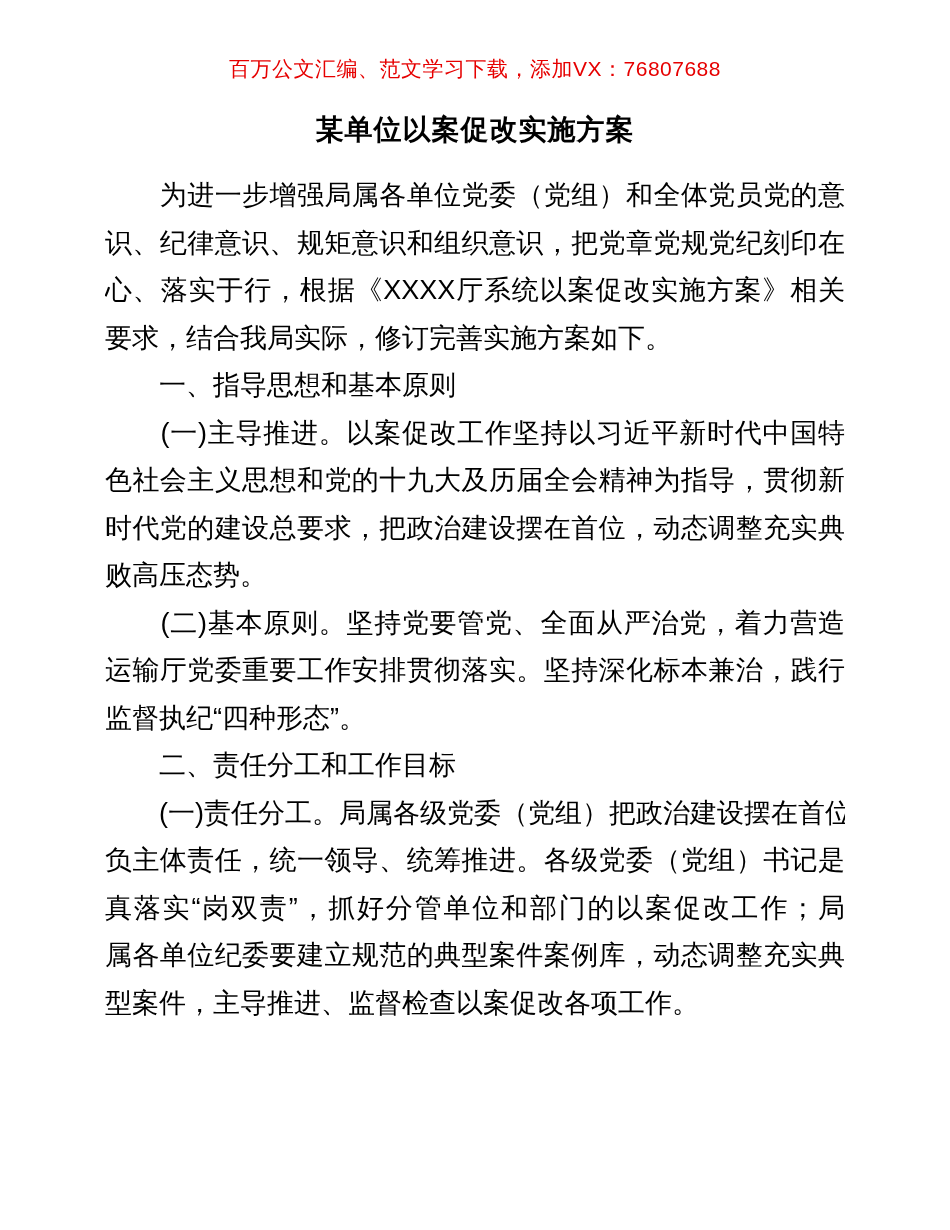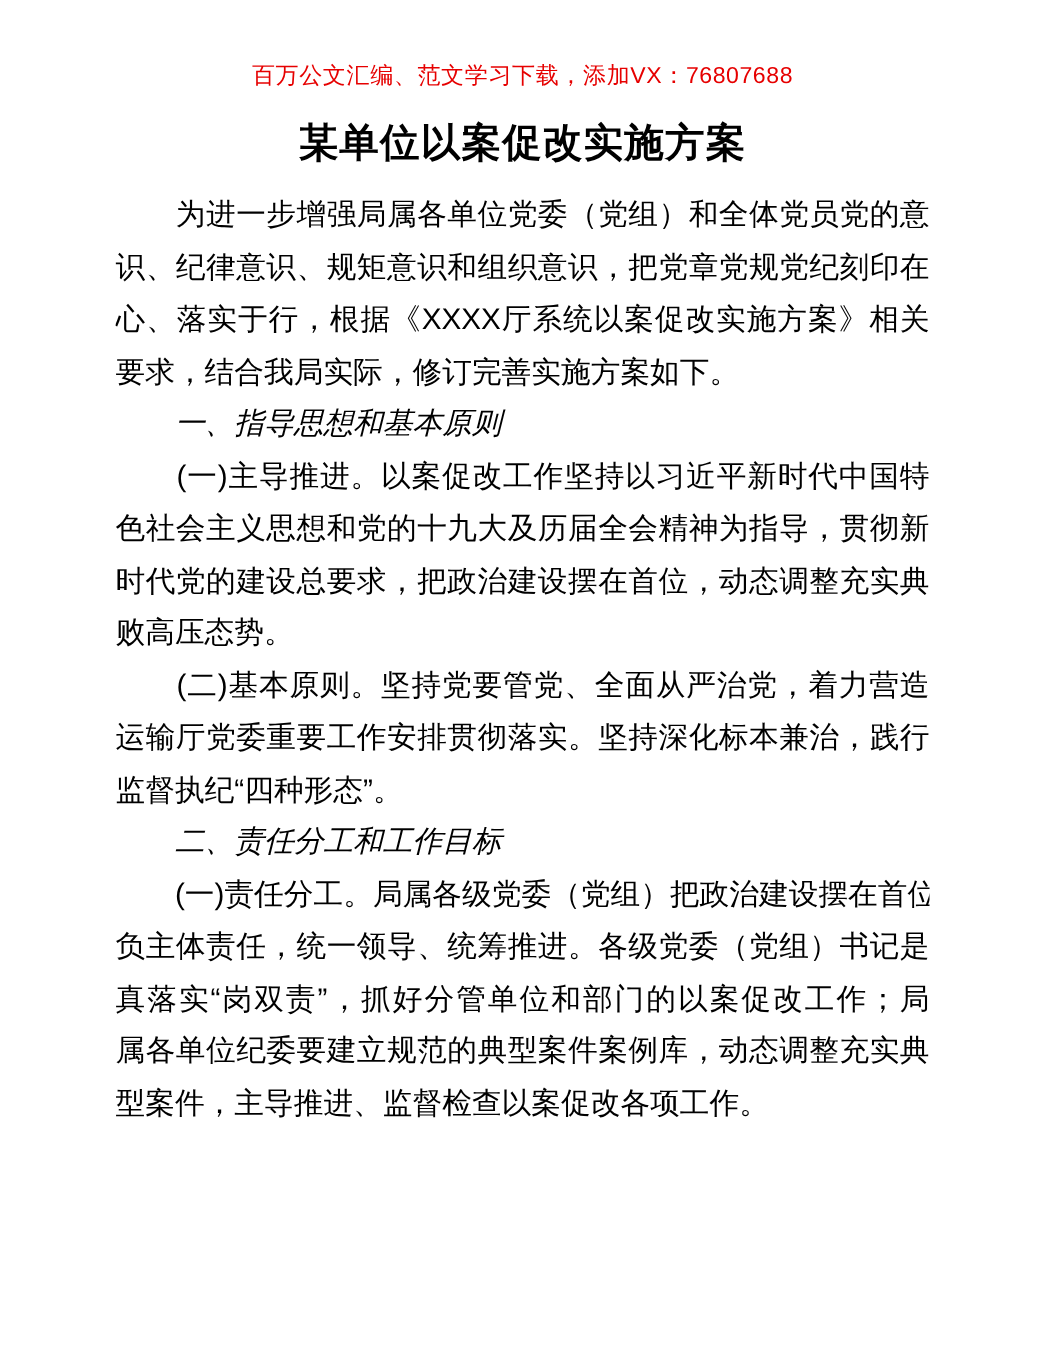--- a/index.html
+++ b/index.html
@@ -22,21 +22,21 @@
   }
   .header-notice {
     text-align: center;
     font-size: 21px;
     line-height: 26px;
     color: #e60000;
     letter-spacing: 0.5px;
   }
   .doc-title {
     text-align: center;
-    font-size: 36px;
+    font-size: 28px;
     line-height: 44px;
     font-weight: 700;
     margin-top: 26px;
     letter-spacing: 1px;
   }
   .doc-body {
     margin-top: 20px;
     font-size: 27px;
   }
   .para {
@@ -50,21 +50,20 @@
     text-align-last: justify;
     text-justify: inter-ideograph;
     overflow: hidden;
     white-space: nowrap;
   }
   .line.last {
     text-align-last: left;
   }
   .para.heading .line {
     font-weight: 400;
-    font-style: italic;
   }
 </style>
 </head>
 <body style="background: rgb(255, 255, 255); color: rgb(0, 0, 0);">
 
 <div class="page">
   <div class="header-notice" style="color: rgb(230, 0, 0);">百万公文汇编、范文学习下载，添加VX：76807688</div>
 
   <div class="doc-title">某单位以案促改实施方案</div>
 

